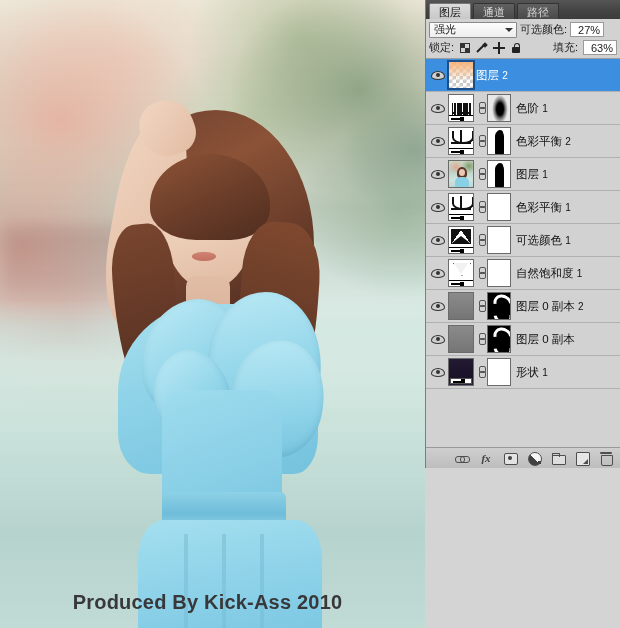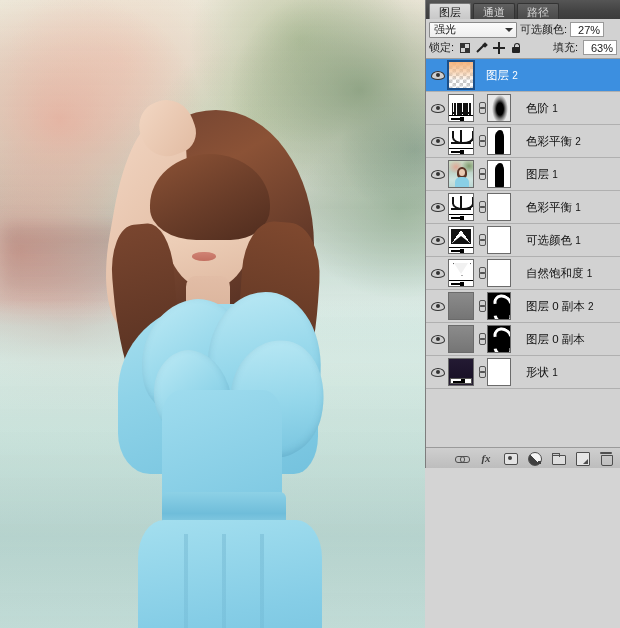--- a/index.html
+++ b/index.html
@@ -414,21 +414,21 @@
     content:""; position:absolute; left:5px; top:2px; width:14px; height:11px;
     border:3px solid #fff; border-right-color:transparent; border-bottom-color:transparent;
     border-radius:50%; transform:rotate(35deg);
   }
   .mask.swirl::after {
     content:""; position:absolute; left:5px; top:14px; width:14px; height:11px;
     border:3px solid #fff; border-left-color:transparent; border-top-color:transparent;
     border-radius:50%; transform:rotate(35deg);
   }
 
-  .layer-name { font-size:11.5px; color:#111; white-space:nowrap; overflow:hidden;margin-left:10px; }
+  .layer-name { font-size:11.5px; color:#111; white-space:nowrap; overflow:hidden; }
   .layer-name .suffix { font-size:10px; }
 
   
   #panel-footer {
     flex:0 0 auto; height:21px;
     background:linear-gradient(to bottom,#cfcfcf,#bdbdbd);
     border-top:1px solid #9a9a9a;
     display:flex; align-items:center; justify-content:flex-end;
     gap:10px; padding-right:7px;
   }
@@ -486,20 +486,21 @@
     <div class="ruffle c"></div>
     <div class="ruffle d"></div>
     <div class="bodice"></div>
     <div class="belt"></div>
     <div class="skirt"></div>
     <div class="skirt-fold" style="left:96px"></div>
     <div class="skirt-fold" style="left:134px"></div>
     <div class="skirt-fold" style="left:172px"></div>
   </div>
 
+  <div id="watermark">Produced By Kick-Ass 2010</div>
 </div>
 
 <div id="layers-panel">
 
   <div id="panel-tabs">
     <div class="tab active">图层</div>
     <div class="tab">通道</div>
     <div class="tab">路径</div>
   </div>
 

